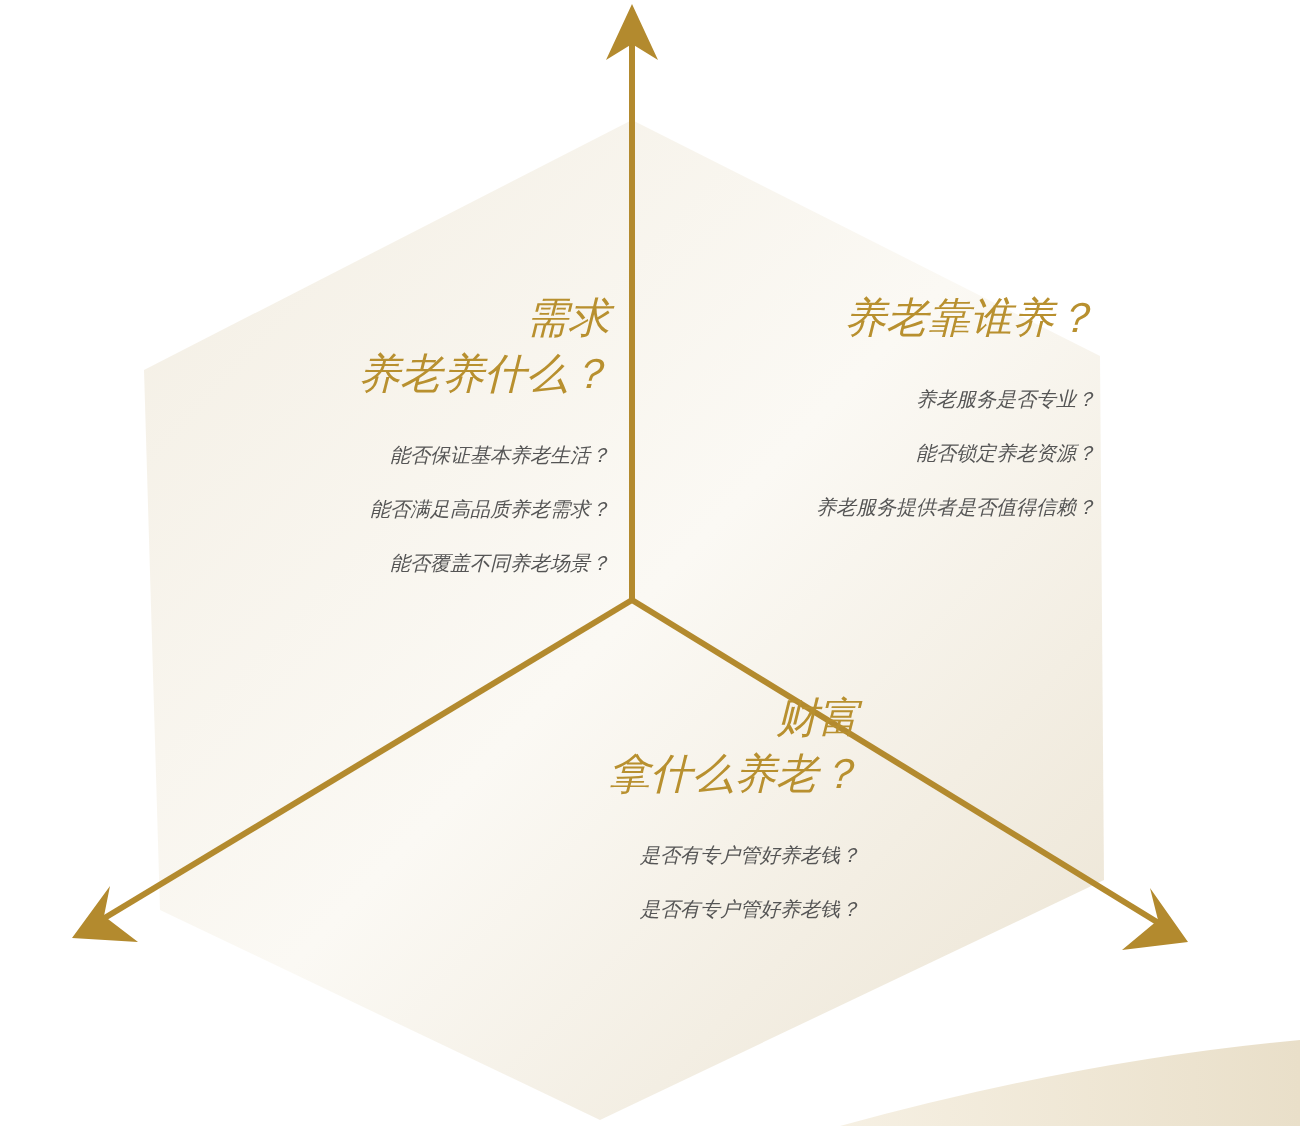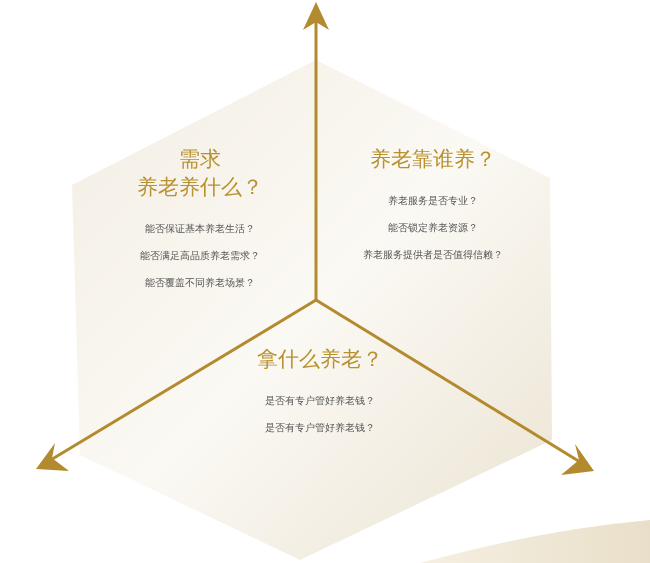--- a/index.html
+++ b/index.html
@@ -1,19 +1,19 @@
 <!DOCTYPE html>
 <html><head>
 <meta charset="utf-8">
 <style>
   html, body { margin: 0; padding: 0; background: #ffffff; }
   body { width: 650px; height: 563px; position: relative; overflow: hidden;
          font-family: "DejaVu Sans", "Liberation Sans", sans-serif; }
   svg.bg { position: absolute; left: 0; top: 0; }
-  .block { position: absolute; text-align: center; }
+  .block { position: absolute; text-align: right; font-style: italic; }
   .title { color: #b8902f; font-size: 21px; line-height: 28px; }
   .q { color: #555555; font-size: 10px; line-height: 27px; white-space: nowrap; }
   .qs { margin-top: 14px; }
 </style>
 </head>
 <body>
 
 <svg class="bg" width="650" height="563" viewBox="0 0 650 563">
   <defs>
     <linearGradient id="hexgrad" x1="0" y1="0" x2="1" y2="1">
@@ -59,18 +59,19 @@
 <div class="block" style="left:318px; top:145px; width:230px;">
   <div class="title">养老靠谁养？</div>
   <div class="qs">
     <div class="q">养老服务是否专业？</div>
     <div class="q">能否锁定养老资源？</div>
     <div class="q">养老服务提供者是否值得信赖？</div>
   </div>
 </div>
 
 <div class="block" style="left:210px; top:345px; width:220px;">
+  <div class="title">财富</div>
   <div class="title">拿什么养老？</div>
   <div class="qs">
     <div class="q">是否有专户管好养老钱？</div>
     <div class="q">是否有专户管好养老钱？</div>
   </div>
 </div>
 
 </body></html>

